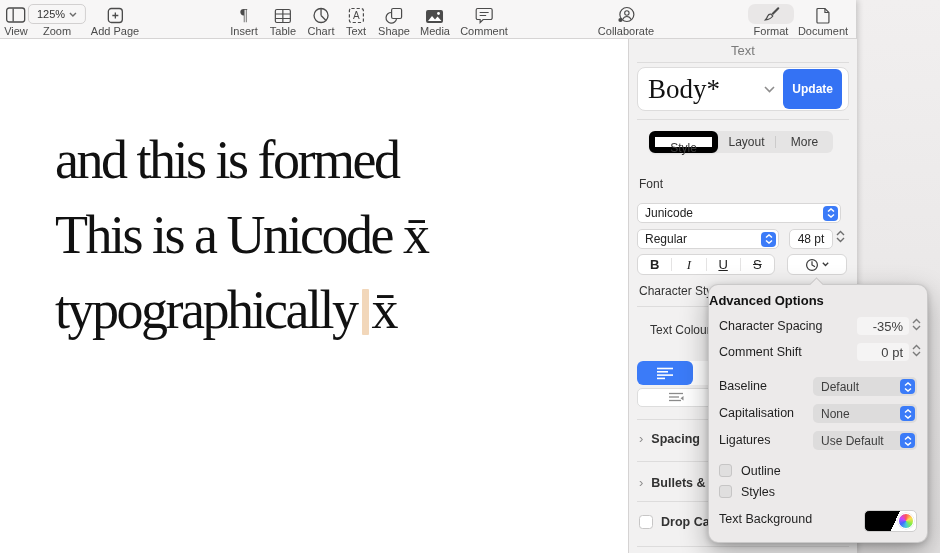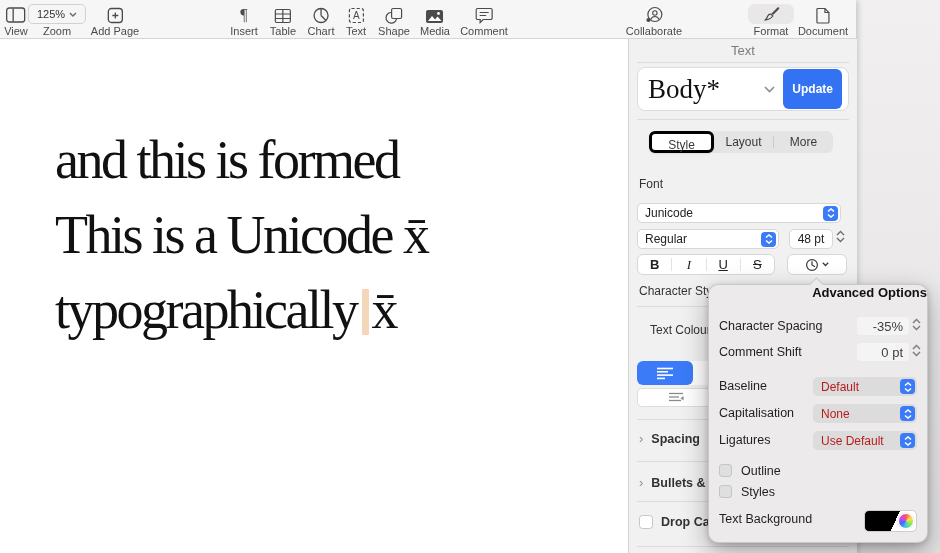--- a/index.html
+++ b/index.html
@@ -35,21 +35,21 @@
     font-size:13px;color:#7b7b7b;}
   .sb-div{position:absolute;left:8px;right:8px;height:0;border-top:1px solid #dddcdc;}
   .style-card{position:absolute;left:8px;right:8px;top:28px;height:44px;background:#fff;
     border:1px solid #dddcdc;border-radius:8px;display:flex;align-items:center;padding:0 6px 0 10px;box-sizing:border-box;}
   .body-name{font-family:"Liberation Serif",serif;font-size:27px;color:#111;flex:1;}
   .update-btn{background:#3472f4;color:#fff;font-size:12px;font-weight:bold;
     border-radius:6px;padding:13px 9px;margin-left:8px;}
   .seg{position:absolute;left:20px;top:92px;width:184px;height:22px;background:#e5e4e4;
     border-radius:6px;display:flex;align-items:center;}
   .seg-item{flex:1;text-align:center;font-size:12px;color:#3a3a3a;line-height:22px;position:relative;}
-  .seg-item.sel{background:#fff;border:3px solid #000000;border-radius:6px;height:22px;
+  .seg-item.sel{background:#fff;border:6px solid #000000;border-radius:6px;height:22px;
     box-sizing:border-box;box-shadow:0 1px 2px rgba(0,0,0,.08);}
   .seg-sep{width:1px;height:12px;background:#cccbcb;}
   .sb-label{position:absolute;font-size:12px;color:#333;white-space:nowrap;}
   .select{position:absolute;background:#fff;border:1px solid #d8d7d7;border-radius:5px;
     height:20px;display:flex;align-items:center;box-sizing:border-box;padding-left:7px;}
   .select .val{flex:1;font-size:12px;color:#222;white-space:nowrap;overflow:hidden;}
   .blue-step{width:15px;height:15px;border-radius:4px;background:#3b7bf8;margin-right:2px;
     display:flex;align-items:center;justify-content:center;flex:none;}
   .plain-field{position:absolute;background:#fff;border:1px solid #d8d7d7;border-radius:5px;
     height:20px;box-sizing:border-box;display:flex;align-items:center;justify-content:center;font-size:12px;color:#222;}
@@ -70,26 +70,26 @@
   .disc-row .lbl{font-size:12.5px;font-weight:600;color:#333;white-space:nowrap;}
   .chev{color:#8d8c8c;font-size:13px;}
   .checkbox{width:14px;height:14px;background:#fff;border:1px solid #c7c6c6;border-radius:3.5px;box-sizing:border-box;flex:none;}
   
   .popover{position:absolute;left:708px;top:284px;width:218px;height:257px;background:#eceaea;
     border:1px solid rgba(0,0,0,.14);border-radius:10px;
     box-shadow:0 10px 28px rgba(0,0,0,.30), 0 2px 6px rgba(0,0,0,.18);z-index:20;font-size:12.5px;color:#1f1f1f;}
   .popover .arrow{position:absolute;left:99px;top:-8px;width:16px;height:8px;overflow:hidden;}
   .popover .arrow:before{content:"";position:absolute;left:2px;top:3px;width:11px;height:11px;
     background:#eceaea;border:1px solid rgba(0,0,0,.14);transform:rotate(45deg);}
-  .pop-title{position:absolute;top:0;width:100%;text-align:right;font-weight:bold;font-size:13px;color:#111;}
+  .pop-title{position:absolute;top:8px;width:100%;text-align:left;font-weight:bold;font-size:13px;color:#111;}
   .pop-lbl{position:absolute;left:10px;white-space:nowrap;}
   .val-field{position:absolute;width:52px;height:18px;background:#f5f4f4;border-radius:4px;
     display:flex;align-items:center;justify-content:flex-end;padding-right:6px;box-sizing:border-box;font-size:13px;color:#404040;}
   .drop{position:absolute;left:104px;width:104px;height:19px;background:#dddcdc;border-radius:5px;
-    display:flex;align-items:center;box-sizing:border-box;padding-left:8px;font-size:12px;color:#b91c1c;}
+    display:flex;align-items:center;box-sizing:border-box;padding-left:8px;font-size:12px;color:#404040;}
   .drop .blue-step{width:15px;height:15px;margin-left:auto;}
   .pop-check{position:absolute;left:10px;display:flex;align-items:flex-start;gap:9px;}
   .pop-check .box{width:13px;height:13px;background:#e0dfdf;border:1px solid #c6c5c5;border-radius:3px;box-sizing:border-box;}
   .swatch{position:absolute;left:155px;top:225px;width:53px;height:22px;border-radius:5px;
     border:1px solid #cfcece;box-sizing:border-box;overflow:hidden;
     background:linear-gradient(115deg,#000 0 58%,#fff 58%);display:flex;align-items:center;}
   .wheel{width:16px;height:16px;border-radius:50%;margin-left:auto;margin-right:2px;
     background:conic-gradient(#f55,#fd5,#8e4,#4cd,#46f,#c4f,#f55);
     border:1.5px solid #fff;box-sizing:border-box;box-shadow:0 0 0 .5px rgba(0,0,0,.15);}
 </style>
@@ -196,21 +196,21 @@
       <div class="tb-icon">
         <svg width="18" height="17" viewBox="0 0 18 17">
             <path d="M2.5 1.5h13a1.5 1.5 0 0 1 1.5 1.5v8a1.5 1.5 0 0 1-1.5 1.5H8l-3 3v-3H2.5A1.5 1.5 0 0 1 1 11V3a1.5 1.5 0 0 1 1.5-1.5z" fill="none" stroke="#4b4b4b" stroke-width="1.2"></path>
             <line x1="4.5" y1="5.5" x2="13.5" y2="5.5" stroke="#4b4b4b" stroke-width="1.1"></line>
             <line x1="4.5" y1="8.5" x2="11" y2="8.5" stroke="#4b4b4b" stroke-width="1.1"></line>
           </svg>
       </div>
       <div class="tb-label">Comment</div>
     </div>
 
-    <div class="tb-item" style="left:654px">
+    <div class="tb-item" style="left:626px">
       <div class="tb-icon">
         <svg width="19" height="18" viewBox="0 0 19 18">
             <circle cx="10" cy="8.5" r="7" fill="none" stroke="#4b4b4b" stroke-width="1.2"></circle>
             <circle cx="10" cy="7" r="2.2" fill="none" stroke="#4b4b4b" stroke-width="1.1"></circle>
             <path d="M5.8 13.5c.8-2 2.3-3 4.2-3s3.4 1 4.2 3" fill="none" stroke="#4b4b4b" stroke-width="1.1"></path>
             <circle cx="3.6" cy="14" r="2.1" fill="#4b4b4b"></circle>
           </svg>
       </div>
       <div class="tb-label">Collaborate</div>
     </div>

